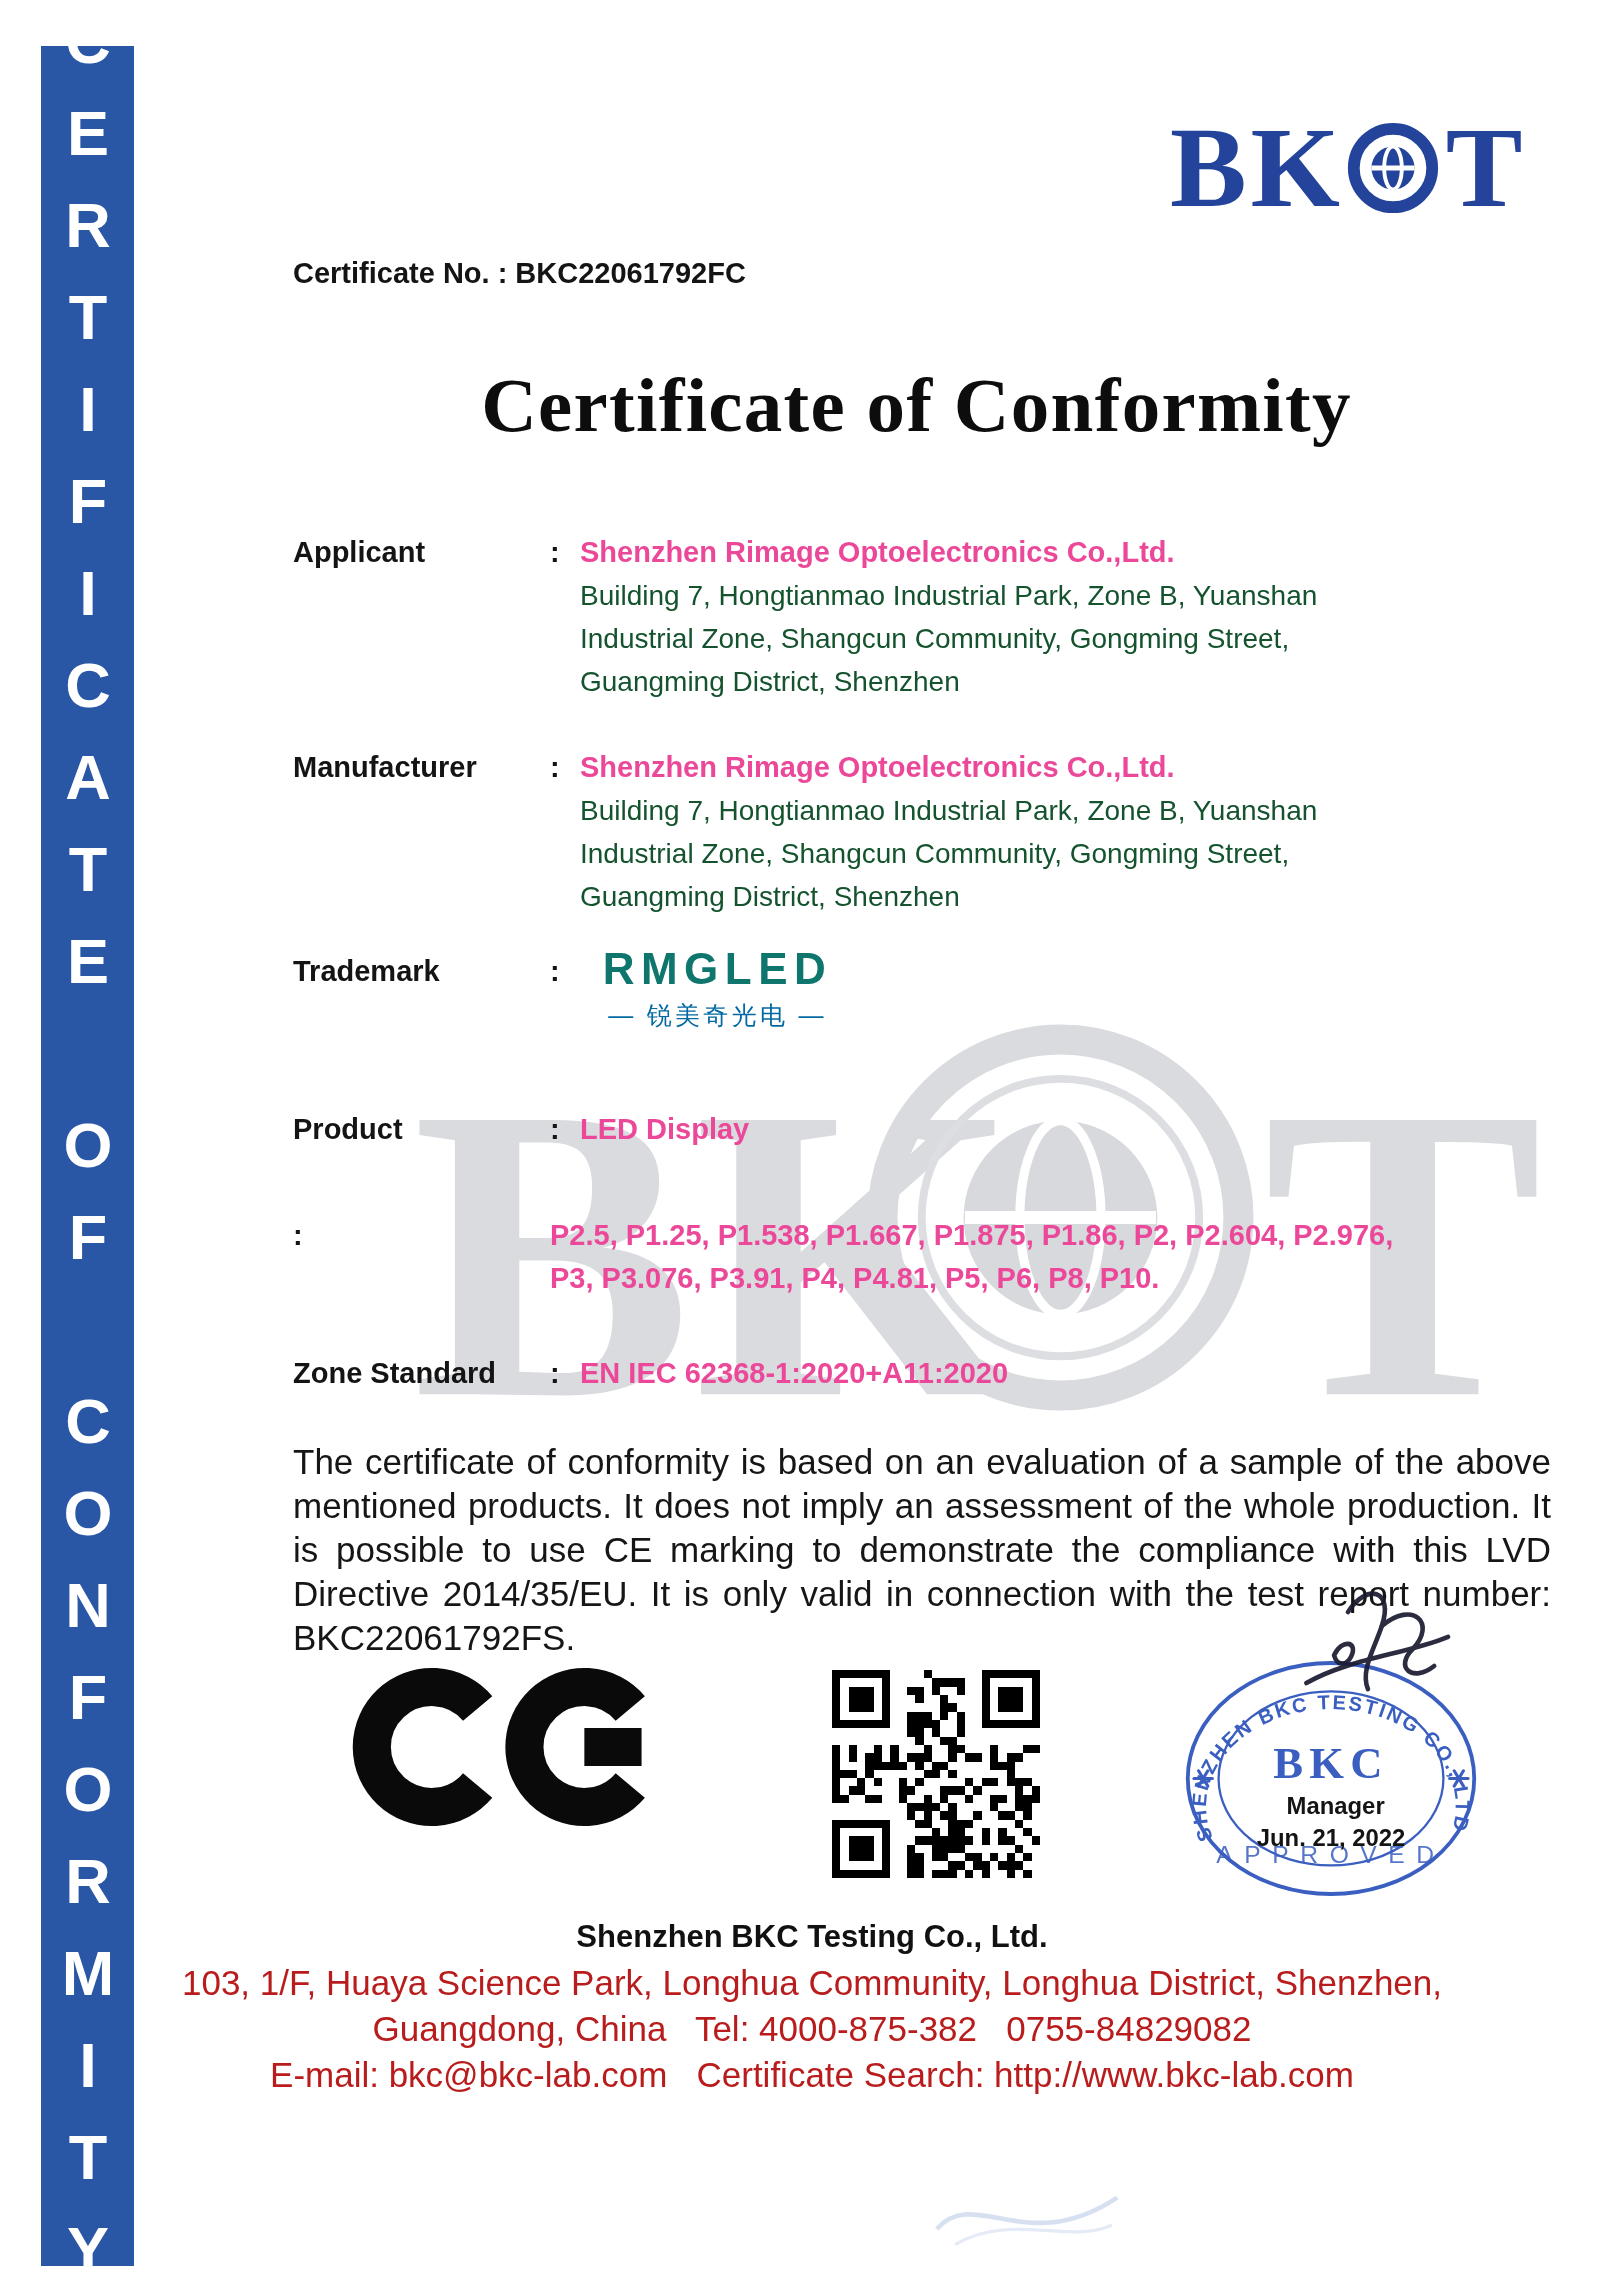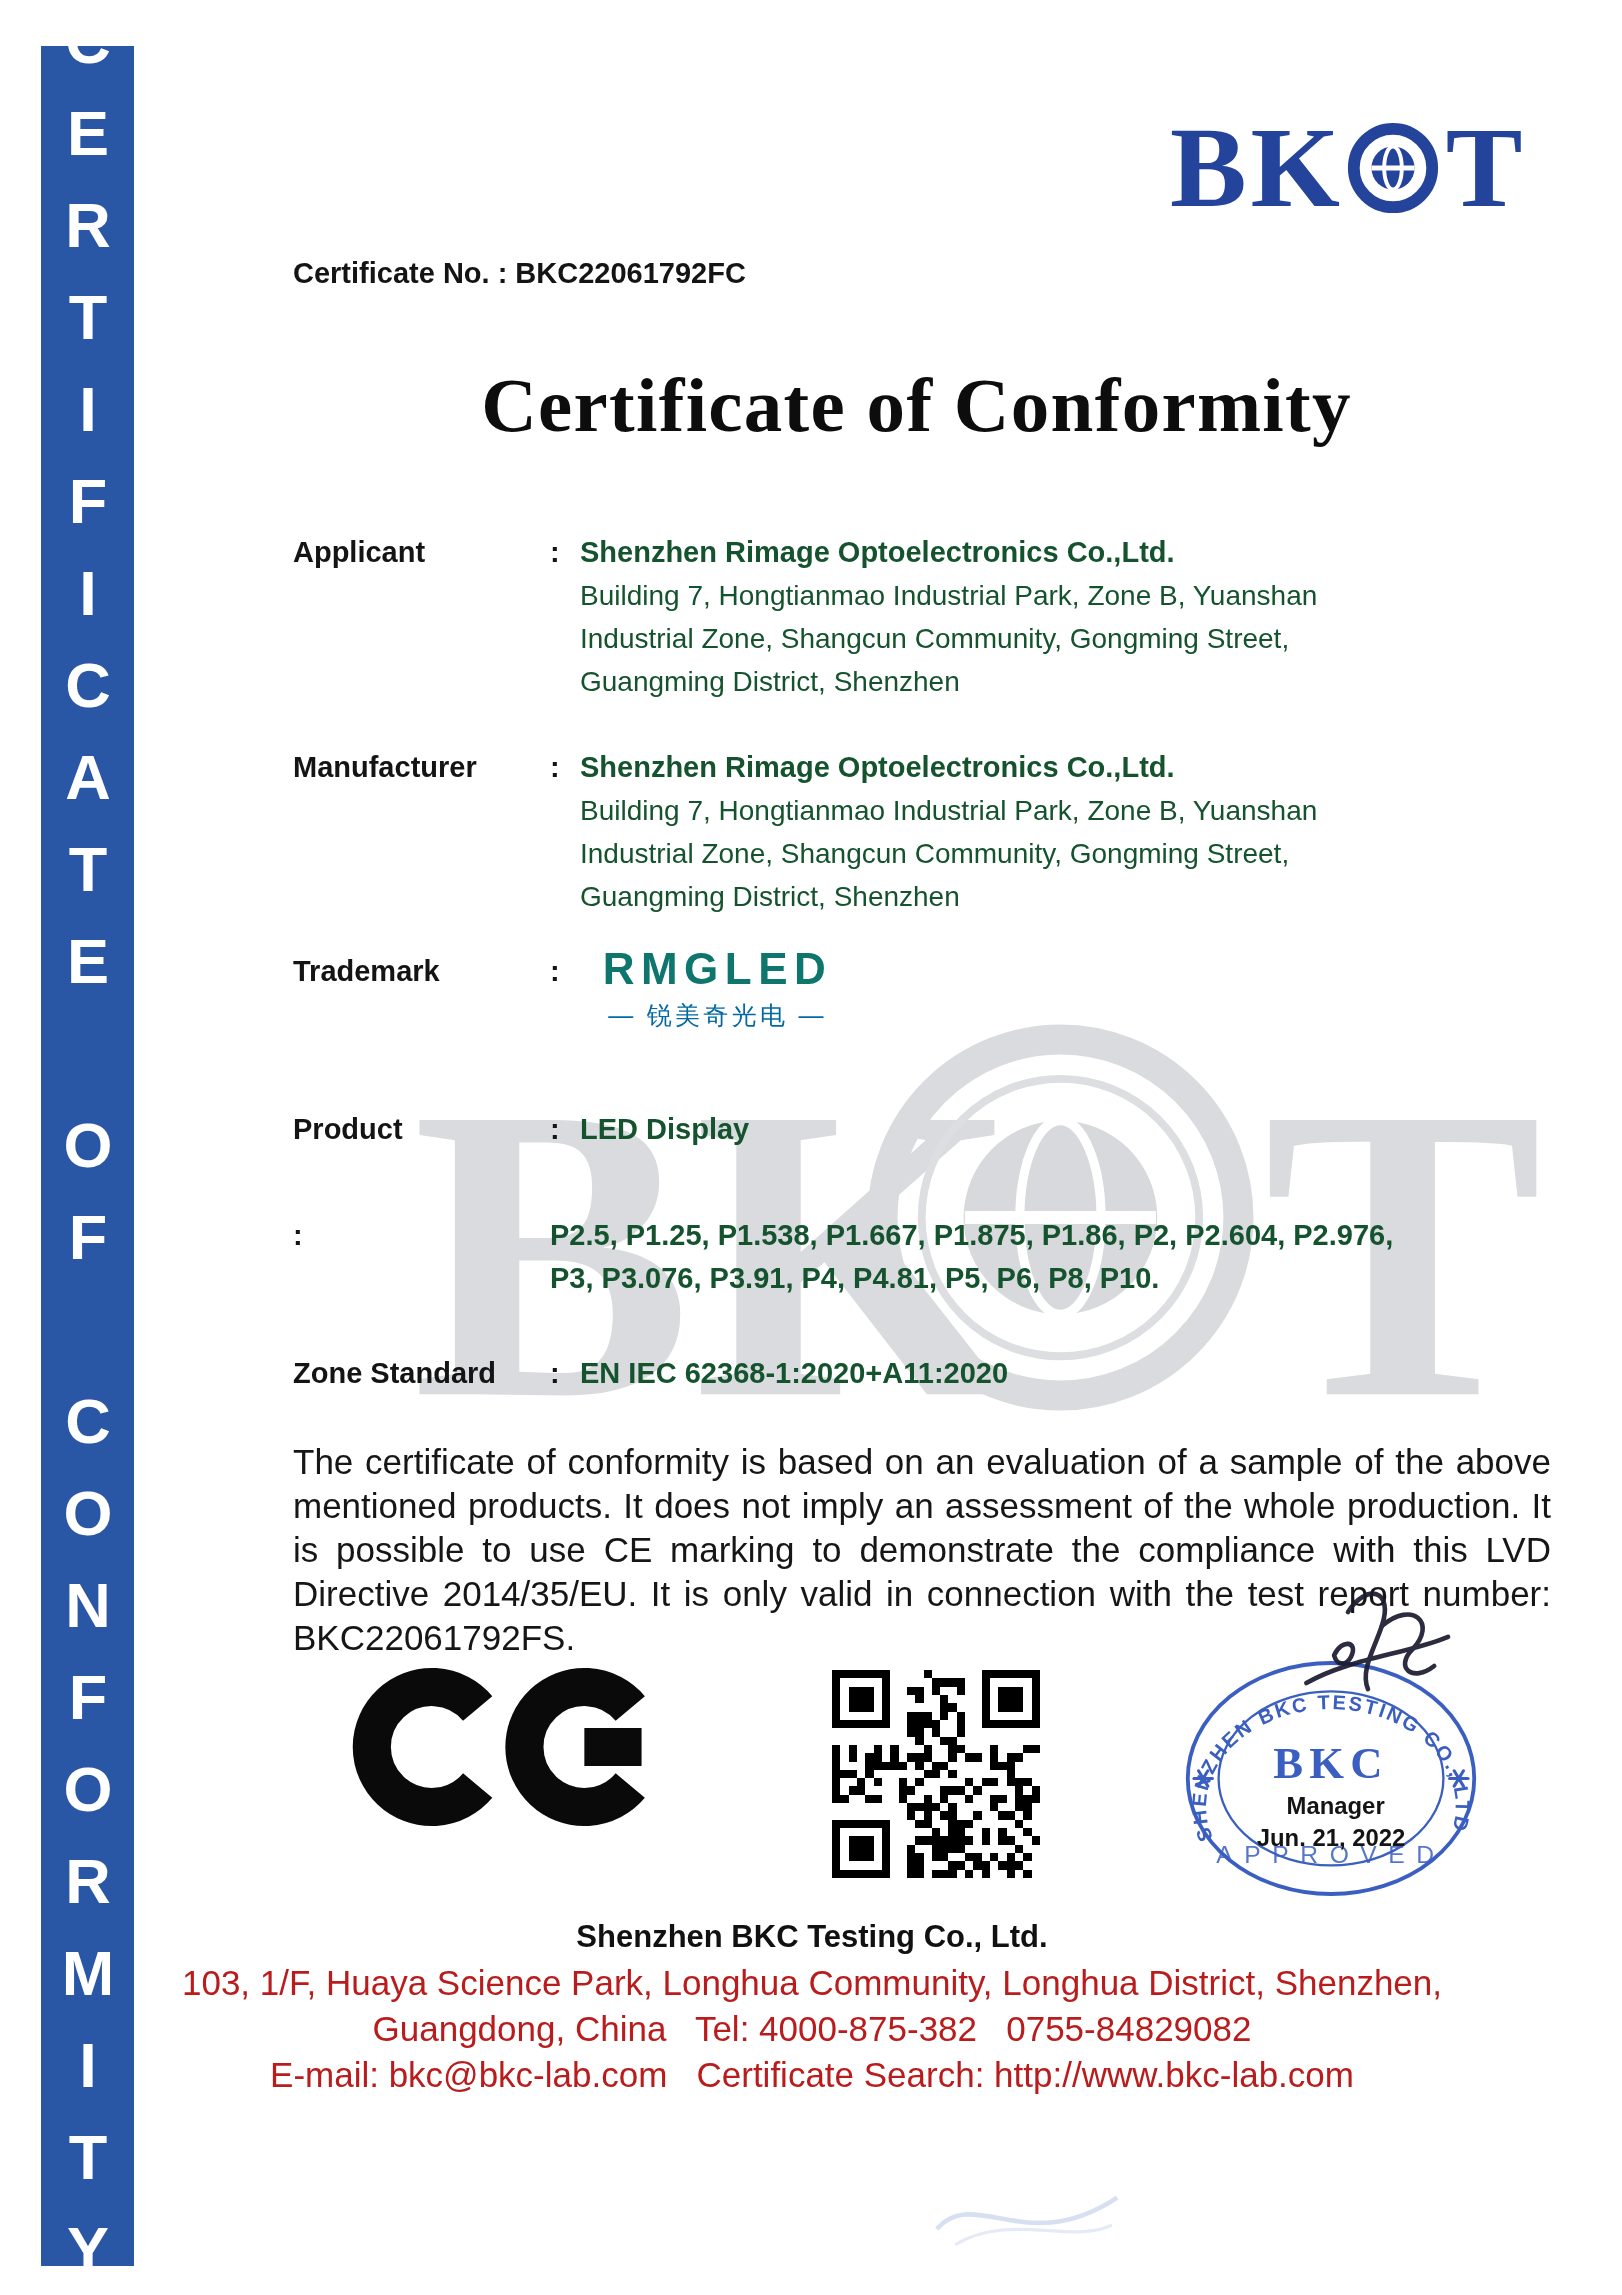--- a/index.html
+++ b/index.html
@@ -25,21 +25,21 @@
 
   .title{left:262px;top:361px;width:1309px;text-align:center;z-index:2;
          font-family:"Liberation Serif",serif;font-weight:700;font-size:77px;letter-spacing:1.3px;color:#0d0d0d;}
 
   
   .field-row{left:293px;width:1309px;display:grid;grid-template-columns:257px 30px 1fr;
              font-size:29px;line-height:43px;z-index:2;}
   .f-label{font-weight:700;color:#141414;}
   .f-colon{font-weight:700;color:#141414;}
   .vline{white-space:nowrap;font-size:28px;color:#14532d;}
-  .vline.bold{font-weight:700;font-size:29px;color:#14532d;}
+  .vline.bold{font-weight:700;font-size:29px;color:#ec4899;}
 
   
   .brand-box{display:flex;flex-direction:column;align-items:center;width:275px;margin-top:-3.9px;}
   .brand-name{font-weight:700;font-size:44px;letter-spacing:6.5px;color:#0f766e;line-height:1.05;}
   .brand-cn{font-size:25px;letter-spacing:3.3px;color:#0369a1;margin-top:2px;}
 
   .statement{left:293px;top:1440px;width:1258px;font-size:35px;line-height:44px;
              text-align:justify;color:#161616;z-index:2;}
 
   .ce{left:350px;top:1665px;width:327px;height:164px;z-index:2;}

